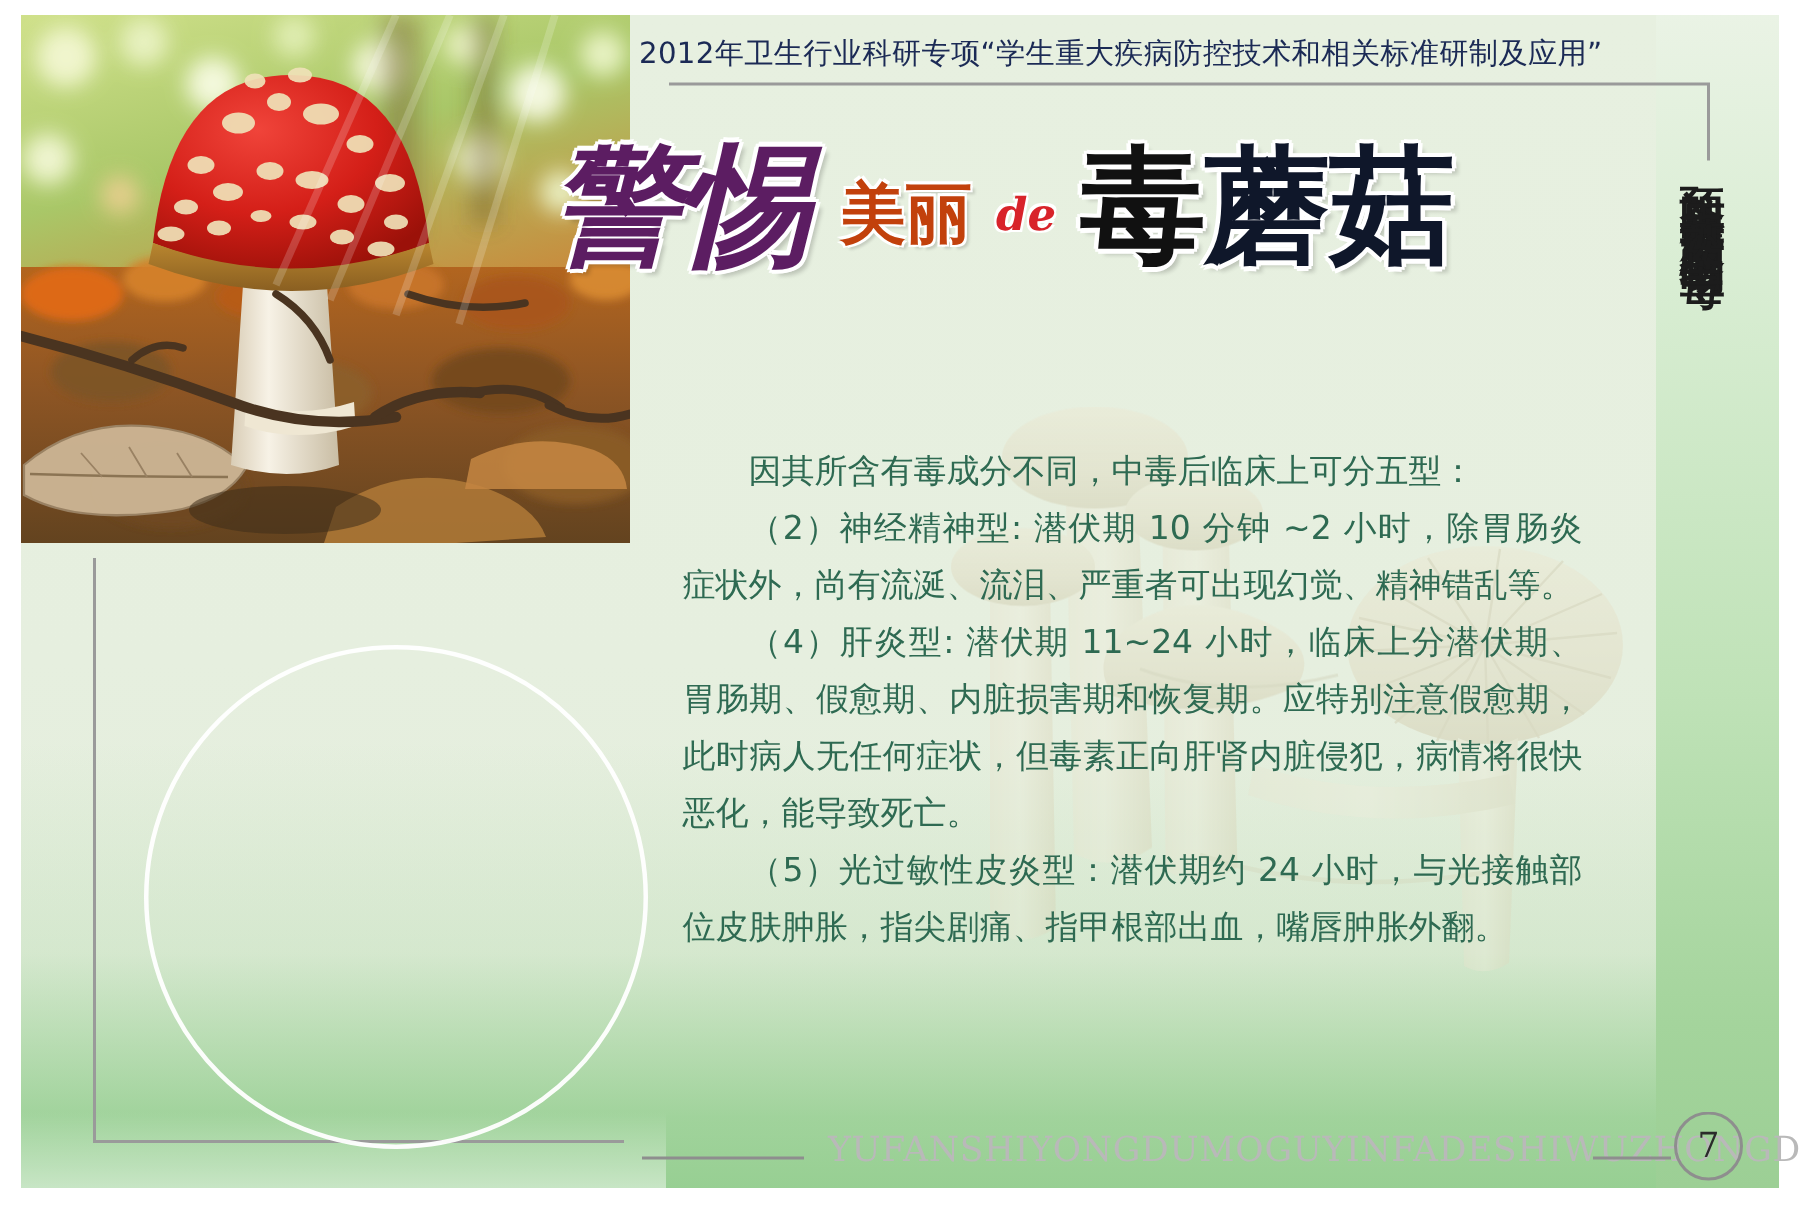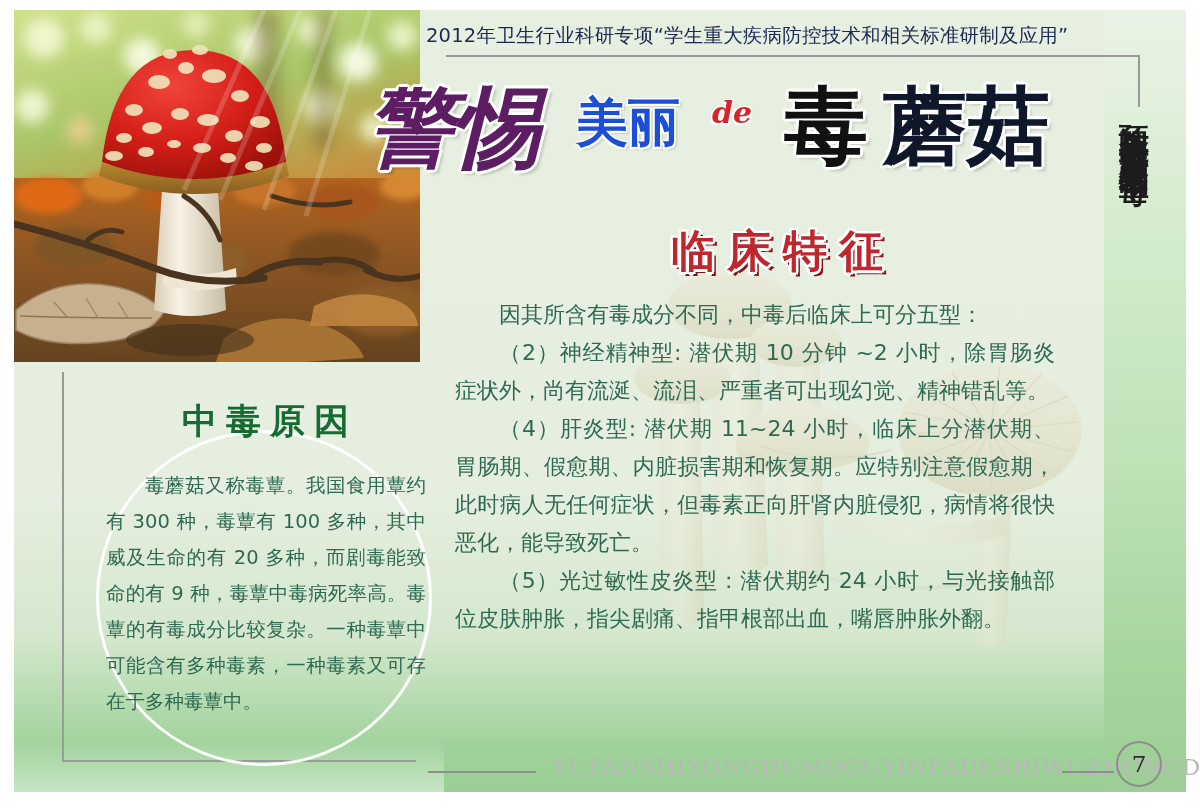--- a/index.html
+++ b/index.html
@@ -55,34 +55,34 @@
   }
   #banner-rule{
     position:absolute;left:446px;top:55px;width:694px;height:2px;background:#9a9a9a;
   }
   #banner-corner{
     position:absolute;left:1138px;top:55px;width:2px;height:52px;background:#9a9a9a;
   }
   
   #title{
     position:absolute;left:366px;top:84px;width:680px;height:106px;
-    display:flex;align-items:flex-start;gap:16px;white-space:nowrap;
+    display:flex;align-items:center;gap:0px;white-space:nowrap;
   }
   .t-seg{font-weight:bold;line-height:1;}
   #t-jingti{
     font-size:88px;color:#5c1d62;font-style:italic;
     font-family:"DejaVu Sans","Liberation Sans",sans-serif;
     letter-spacing:-2px;
     text-shadow:
       -2px -2px 0 #fff, 2px -2px 0 #fff, -2px 2px 0 #fff, 2px 2px 0 #fff,
       -3px 0 0 #fff, 3px 0 0 #fff, 0 -3px 0 #fff, 0 3px 0 #fff,
       4px 4px 3px rgba(0,0,0,.18);
   }
   #t-meili{
-    font-size:52px;color:#1d4ed8;margin-left:22px;margin-top:12px;
+    font-size:44px;color:#c2410c;margin-left:22px;margin-top:12px;
     font-family:"DejaVu Serif","Liberation Serif",serif;font-weight:bold;
     text-shadow:-1.5px -1.5px 0 #fff,1.5px -1.5px 0 #fff,-1.5px 1.5px 0 #fff,1.5px 1.5px 0 #fff,3px 3px 2px rgba(0,0,0,.15);
   }
   #t-de{
     font-size:30px;color:#d8232a;font-style:italic;margin:14px 16px 0 16px;
     font-family:"DejaVu Serif","Liberation Serif",serif;font-weight:bold;
     text-shadow:-1.5px -1.5px 0 #fff,1.5px -1.5px 0 #fff,-1.5px 1.5px 0 #fff,1.5px 1.5px 0 #fff;
   }
   #t-du{
     font-size:84px;color:#111111;font-weight:bold;
@@ -360,24 +360,21 @@
     <span class="t-seg" id="t-meili">美丽</span>
     <span class="t-seg" id="t-de">de</span>
     <span class="t-seg" id="t-du">毒</span>
     <span class="t-seg" id="t-mogu">蘑菇</span>
   </div>
 
   <div id="vcaption">预防食用毒蘑菇引发的食物中毒</div>
 
   <div id="left-bracket"></div>
   <div id="left-circle"></div>
-  <div id="h-cause">中毒原因</div>
-  <div id="p-cause">毒蘑菇又称毒蕈。我国食用蕈约有 300 种，毒蕈有 100 多种，其中威及生命的有 20 多种，而剧毒能致命的有 9 种，毒蕈中毒病死率高。毒蕈的有毒成分比较复杂。一种毒蕈中可能含有多种毒素，一种毒素又可存在于多种毒蕈中。</div>
-
-  <div id="h-clinic">临床特征</div>
+
   <div id="clinic-body">
     <p>因其所含有毒成分不同，中毒后临床上可分五型：</p>
     <p>（2）神经精神型: 潜伏期 10 分钟 ~2 小时，除胃肠炎症状外，尚有流涎、流泪、严重者可出现幻觉、精神错乱等。</p>
     <p>（4）肝炎型: 潜伏期 11~24 小时，临床上分潜伏期、胃肠期、假愈期、内脏损害期和恢复期。应特别注意假愈期，此时病人无任何症状，但毒素正向肝肾内脏侵犯，病情将很快恶化，能导致死亡。</p>
     <p>（5）光过敏性皮炎型：潜伏期约 24 小时，与光接触部位皮肤肿胀，指尖剧痛、指甲根部出血，嘴唇肿胀外翻。</p>
   </div>
 
   <div id="footer-rule"></div>
   <div id="footer-pinyin">YUFANSHIYONGDUMOGUYINFADESHIWUZHONGDU</div>
   <div id="footer-rule2"></div>

